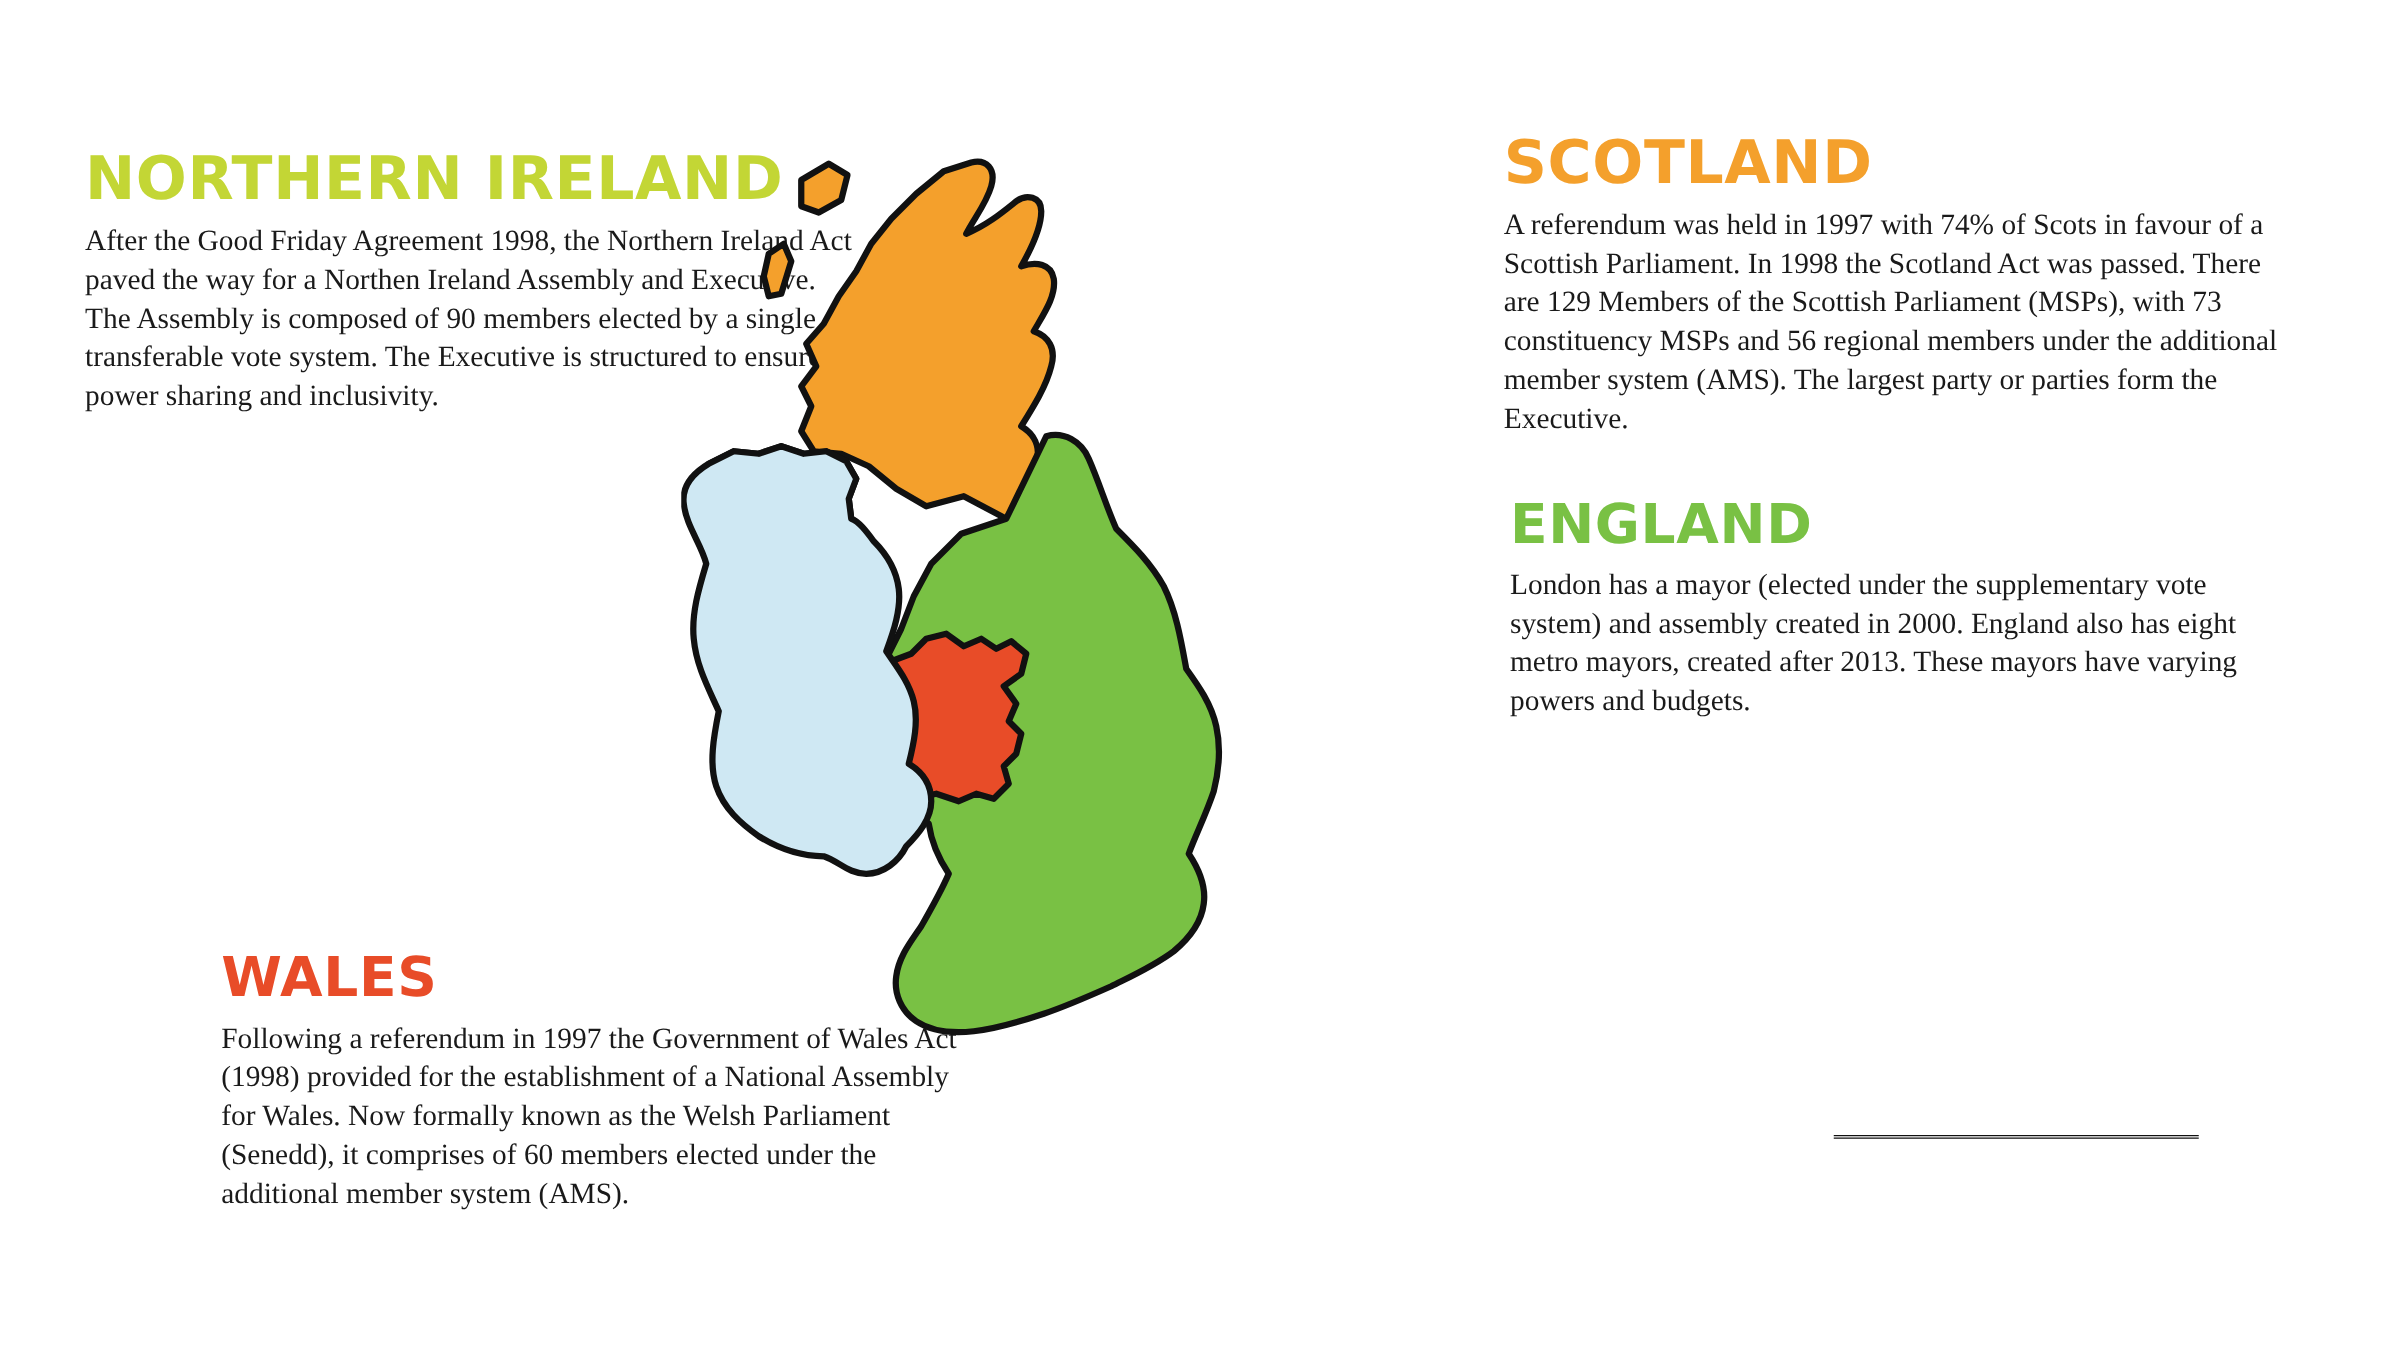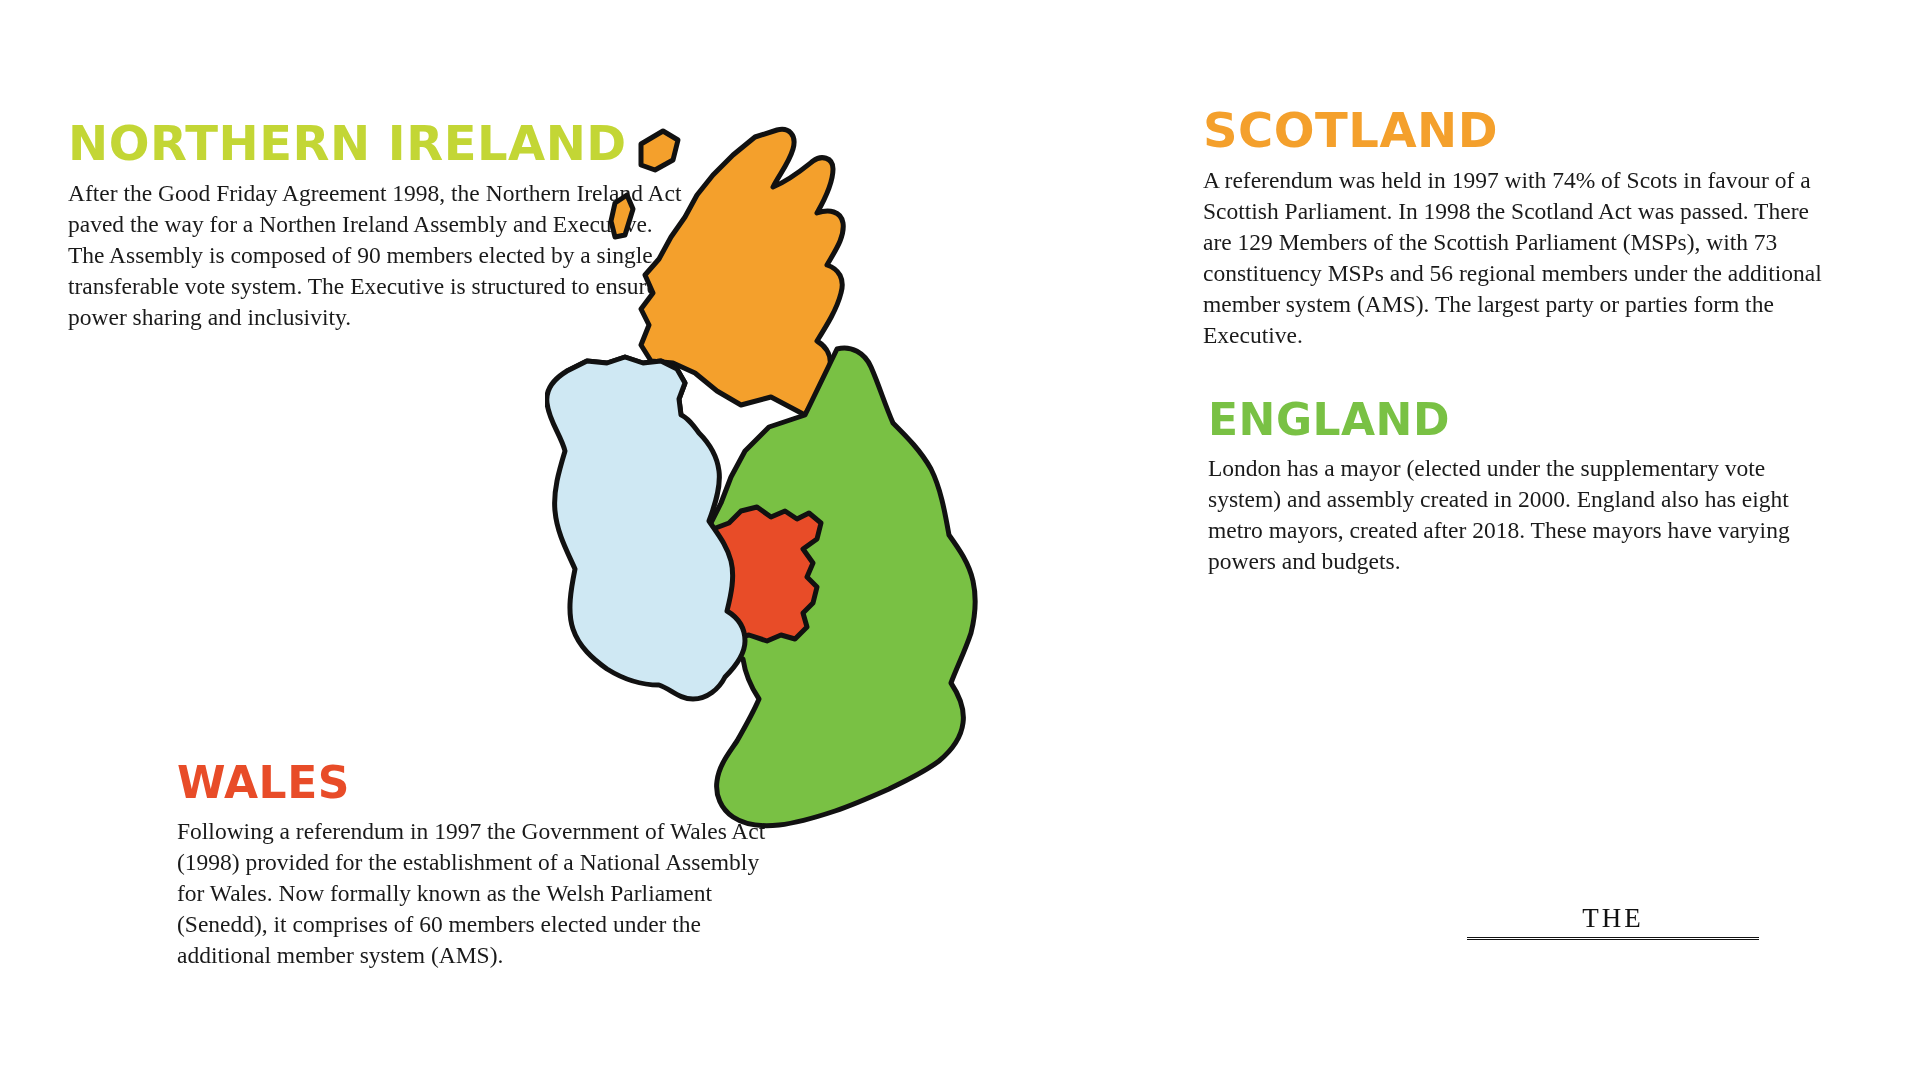--- a/index.html
+++ b/index.html
@@ -161,21 +161,21 @@
   <p class="panel-body">Following a referendum in 1997 the Government of Wales Act (1998) provided for the establishment of a National Assembly for Wales. Now formally known as the Welsh Parliament (Senedd), it comprises of 60 members elected under the additional member system (AMS).</p>
 </div>
 
 <div class="panel" id="panel-scotland">
   <h2 class="panel-title">SCOTLAND</h2>
   <p class="panel-body">A referendum was held in 1997 with 74% of Scots in favour of a Scottish Parliament. In 1998 the Scotland Act was passed. There are 129 Members of the Scottish Parliament (MSPs), with 73 constituency MSPs and 56 regional members under the additional member system (AMS). The largest party or parties form the Executive.</p>
 </div>
 
 <div class="panel" id="panel-england">
   <h2 class="panel-title">ENGLAND</h2>
-  <p class="panel-body">London has a mayor (elected under the supplementary vote system) and assembly created in 2000. England also has eight metro mayors, created after 2018. These mayors have varying powers and budgets.</p>
+  <p class="panel-body">London has a mayor (elected under the supplementary vote system) and assembly created in 2000. England also has eight metro mayors, created after 2013. These mayors have varying powers and budgets.</p>
 </div>
 
 <div id="map-uk-ireland">
   <svg viewBox="0 0 690 800" xmlns="http://www.w3.org/2000/svg">
     <g stroke="#111111" stroke-width="5" stroke-linejoin="round" stroke-linecap="round">
 
       <path fill="#f4a02c" d="M96 19 L118 6 L133 15 L128 35 L110 45 L96 40 Z"></path>
       <path fill="#f4a02c" d="M232 5 C244 2 252 10 248 24 C244 38 234 50 228 62
            C245 55 258 44 268 36 C276 30 288 32 288 44
            C288 58 280 74 272 88 C284 84 296 86 298 98
@@ -219,16 +219,15 @@
            C200 502 192 492 182 486 C186 470 190 452 186 436
            C182 420 172 408 164 396 C170 380 176 362 174 346
            C172 330 164 318 154 308 C148 300 142 292 136 290
            L134 274 L140 258 L132 244 L116 236 L98 238
            L80 232 L62 238 L42 236 Z"></path>
     </g>
   </svg>
 </div>
 
 <div id="logo-constitution-society">
-  <div class="logo-the">THE</div>
   <div class="logo-rule-top"></div>
   <div class="logo-rule-bottom"></div>
 </div>
 
 </body></html>

